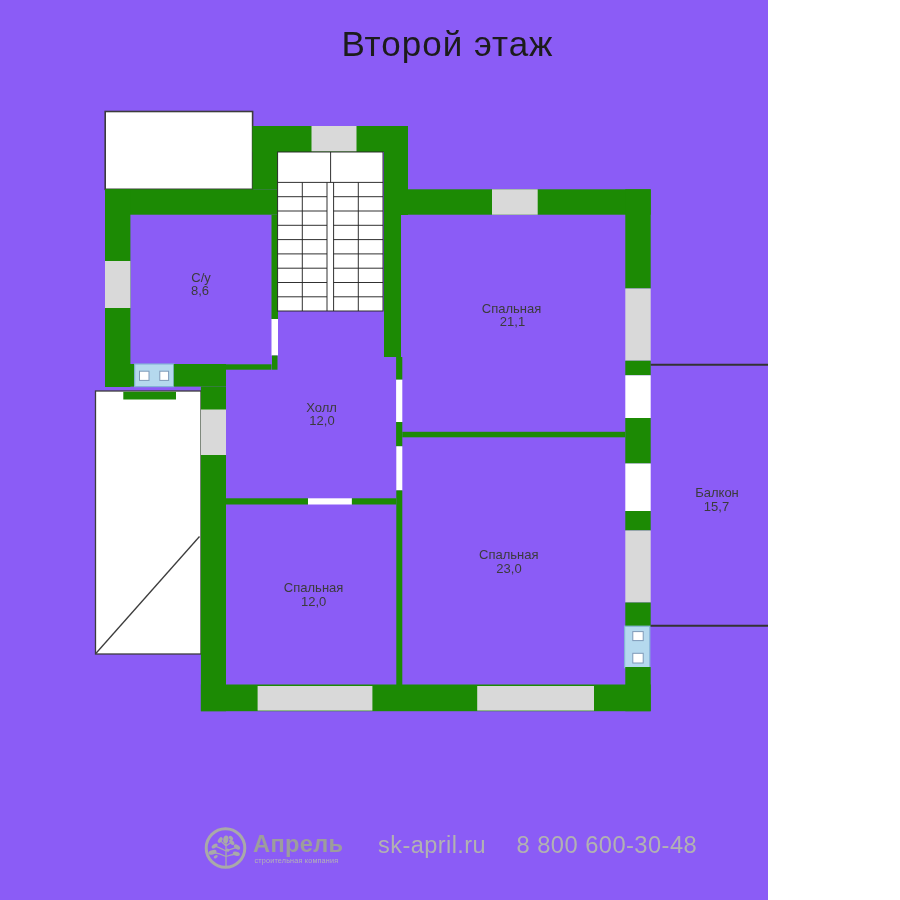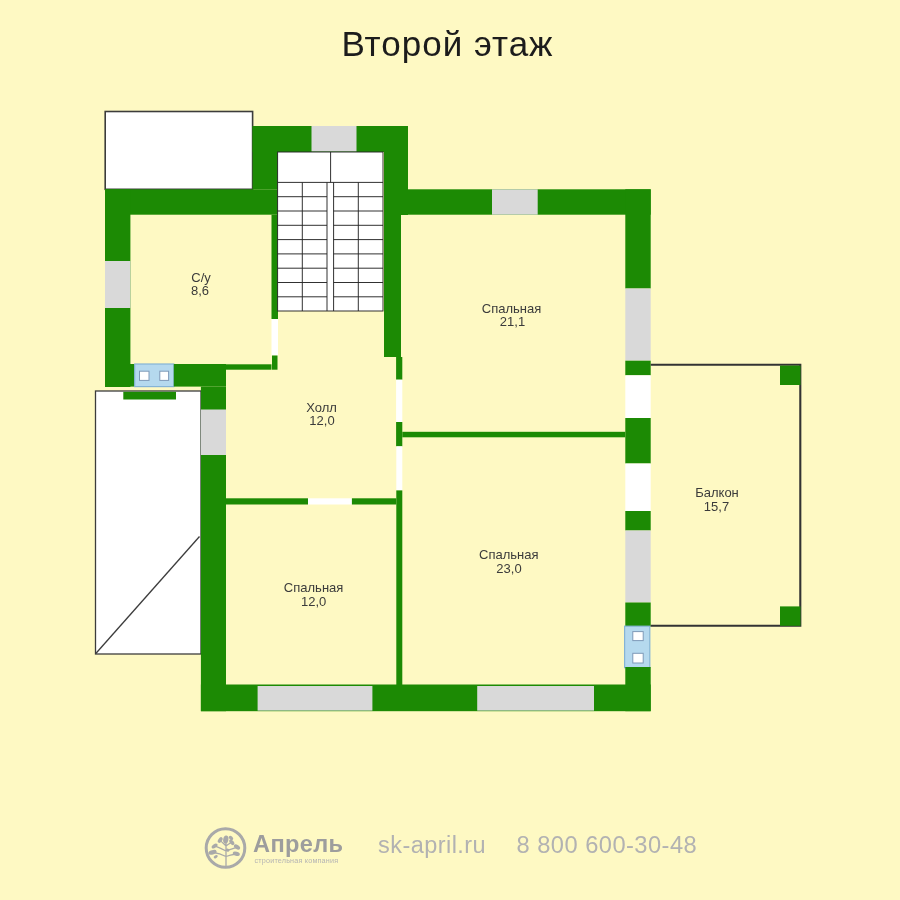--- a/index.html
+++ b/index.html
@@ -1,16 +1,16 @@
 <!DOCTYPE html>
 <html><head>
 <meta charset="utf-8">
 <style>
   html,body{margin:0;padding:0;background:#ffffff;}
-  #page{position:relative;width:900px;height:900px;background:#fef9c3;overflow:hidden;
+  #page{position:relative;width:768px;height:900px;background:#8b5cf6;overflow:hidden;
         font-family:"Liberation Sans", sans-serif;}
   svg{display:block;}
   text{font-family:"Liberation Sans", sans-serif;}
 </style>
 </head>
 <body>
 <div id="page">
 <svg width="900" height="900" viewBox="0 0 900 900">
 
   <text x="447.5" y="55.8" font-size="35" letter-spacing="1" fill="#1c1c1c" text-anchor="middle">Второй этаж</text>

